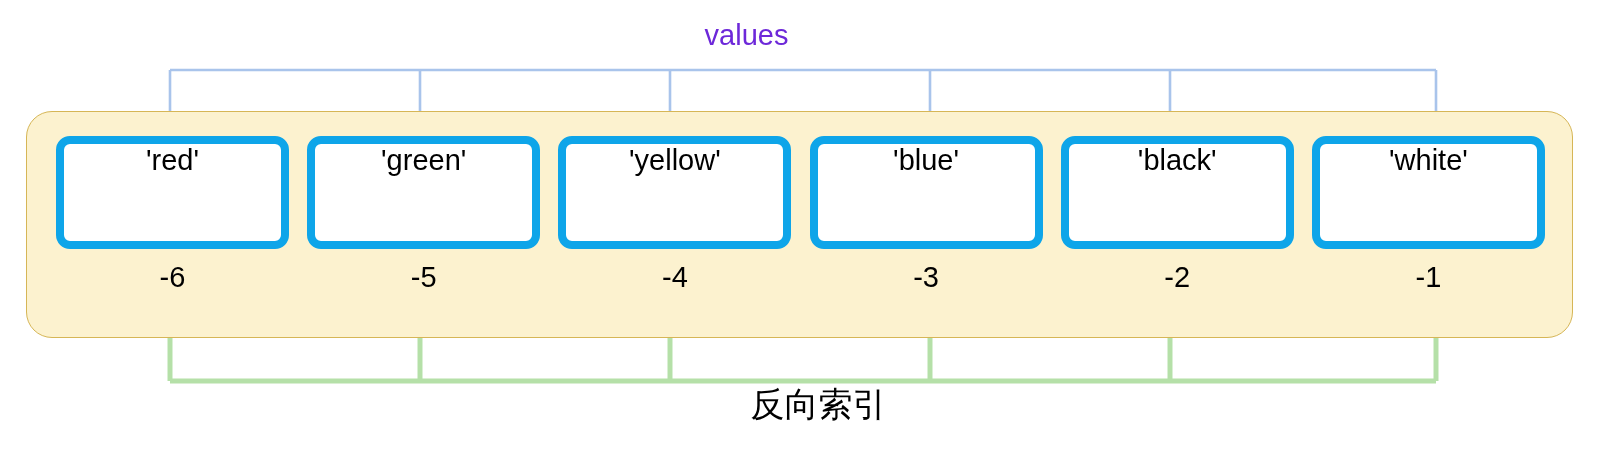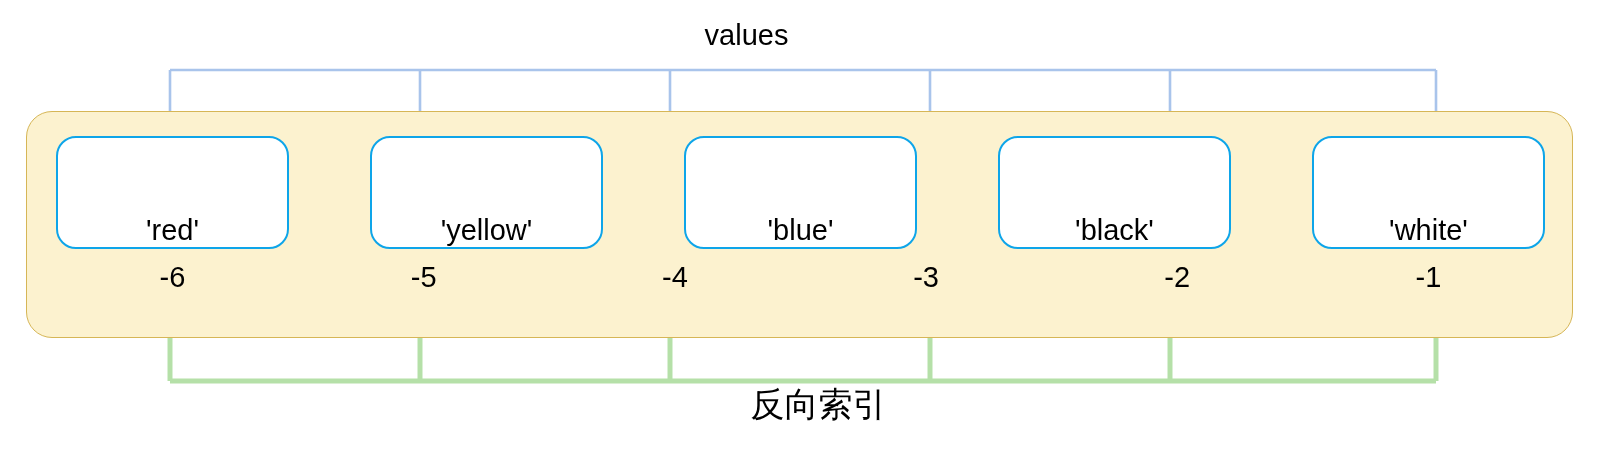--- a/index.html
+++ b/index.html
@@ -26,21 +26,21 @@
     width: 1599px;
     height: 455px;
   }
   .top-label {
     position: absolute;
     left: 0;
     top: 18px;
     width: 1515px;
     text-align: center;
     font-size: 29px;
-    color: #000000;
+    color: #6d28d9;
     line-height: 34px;
     white-space: nowrap;
     pointer-events: none;
   }
   .top-label-inner {
     display: inline-block;
     position: relative;
     left: -11px;
   }
   .bottom-label {
@@ -78,25 +78,25 @@
     width: 1489px;
     height: 113px;
     display: flex;
     flex-direction: row;
     justify-content: space-between;
   }
   .cell {
     width: 233px;
     height: 113px;
     background: #FFFFFF;
-    border: 2px solid #0ea5e9;
-    border-radius: 20px;
+    border: 8px solid #0ea5e9;
+    border-radius: 14px;
     box-sizing: border-box;
     display: flex;
-    align-items: flex-end;
+    align-items: flex-start;
     justify-content: center;
   }
   .cell-text {
     font-size: 29px;
     color: #000000;
     line-height: 33px;
     white-space: nowrap;
   }
   .index-row {
     position: absolute;
@@ -157,20 +157,23 @@
 
   <div class="top-label"><span class="top-label-inner">values</span></div>
 
   <div class="list-container">
 
     <div class="cells-row">
       <div class="cell">
         <span class="cell-text">'red'</span>
       </div>
       <div class="cell">
+        <span class="cell-text">'green'</span>
+      </div>
+      <div class="cell">
         <span class="cell-text">'yellow'</span>
       </div>
       <div class="cell">
         <span class="cell-text">'blue'</span>
       </div>
       <div class="cell">
         <span class="cell-text">'black'</span>
       </div>
       <div class="cell">
         <span class="cell-text">'white'</span>

